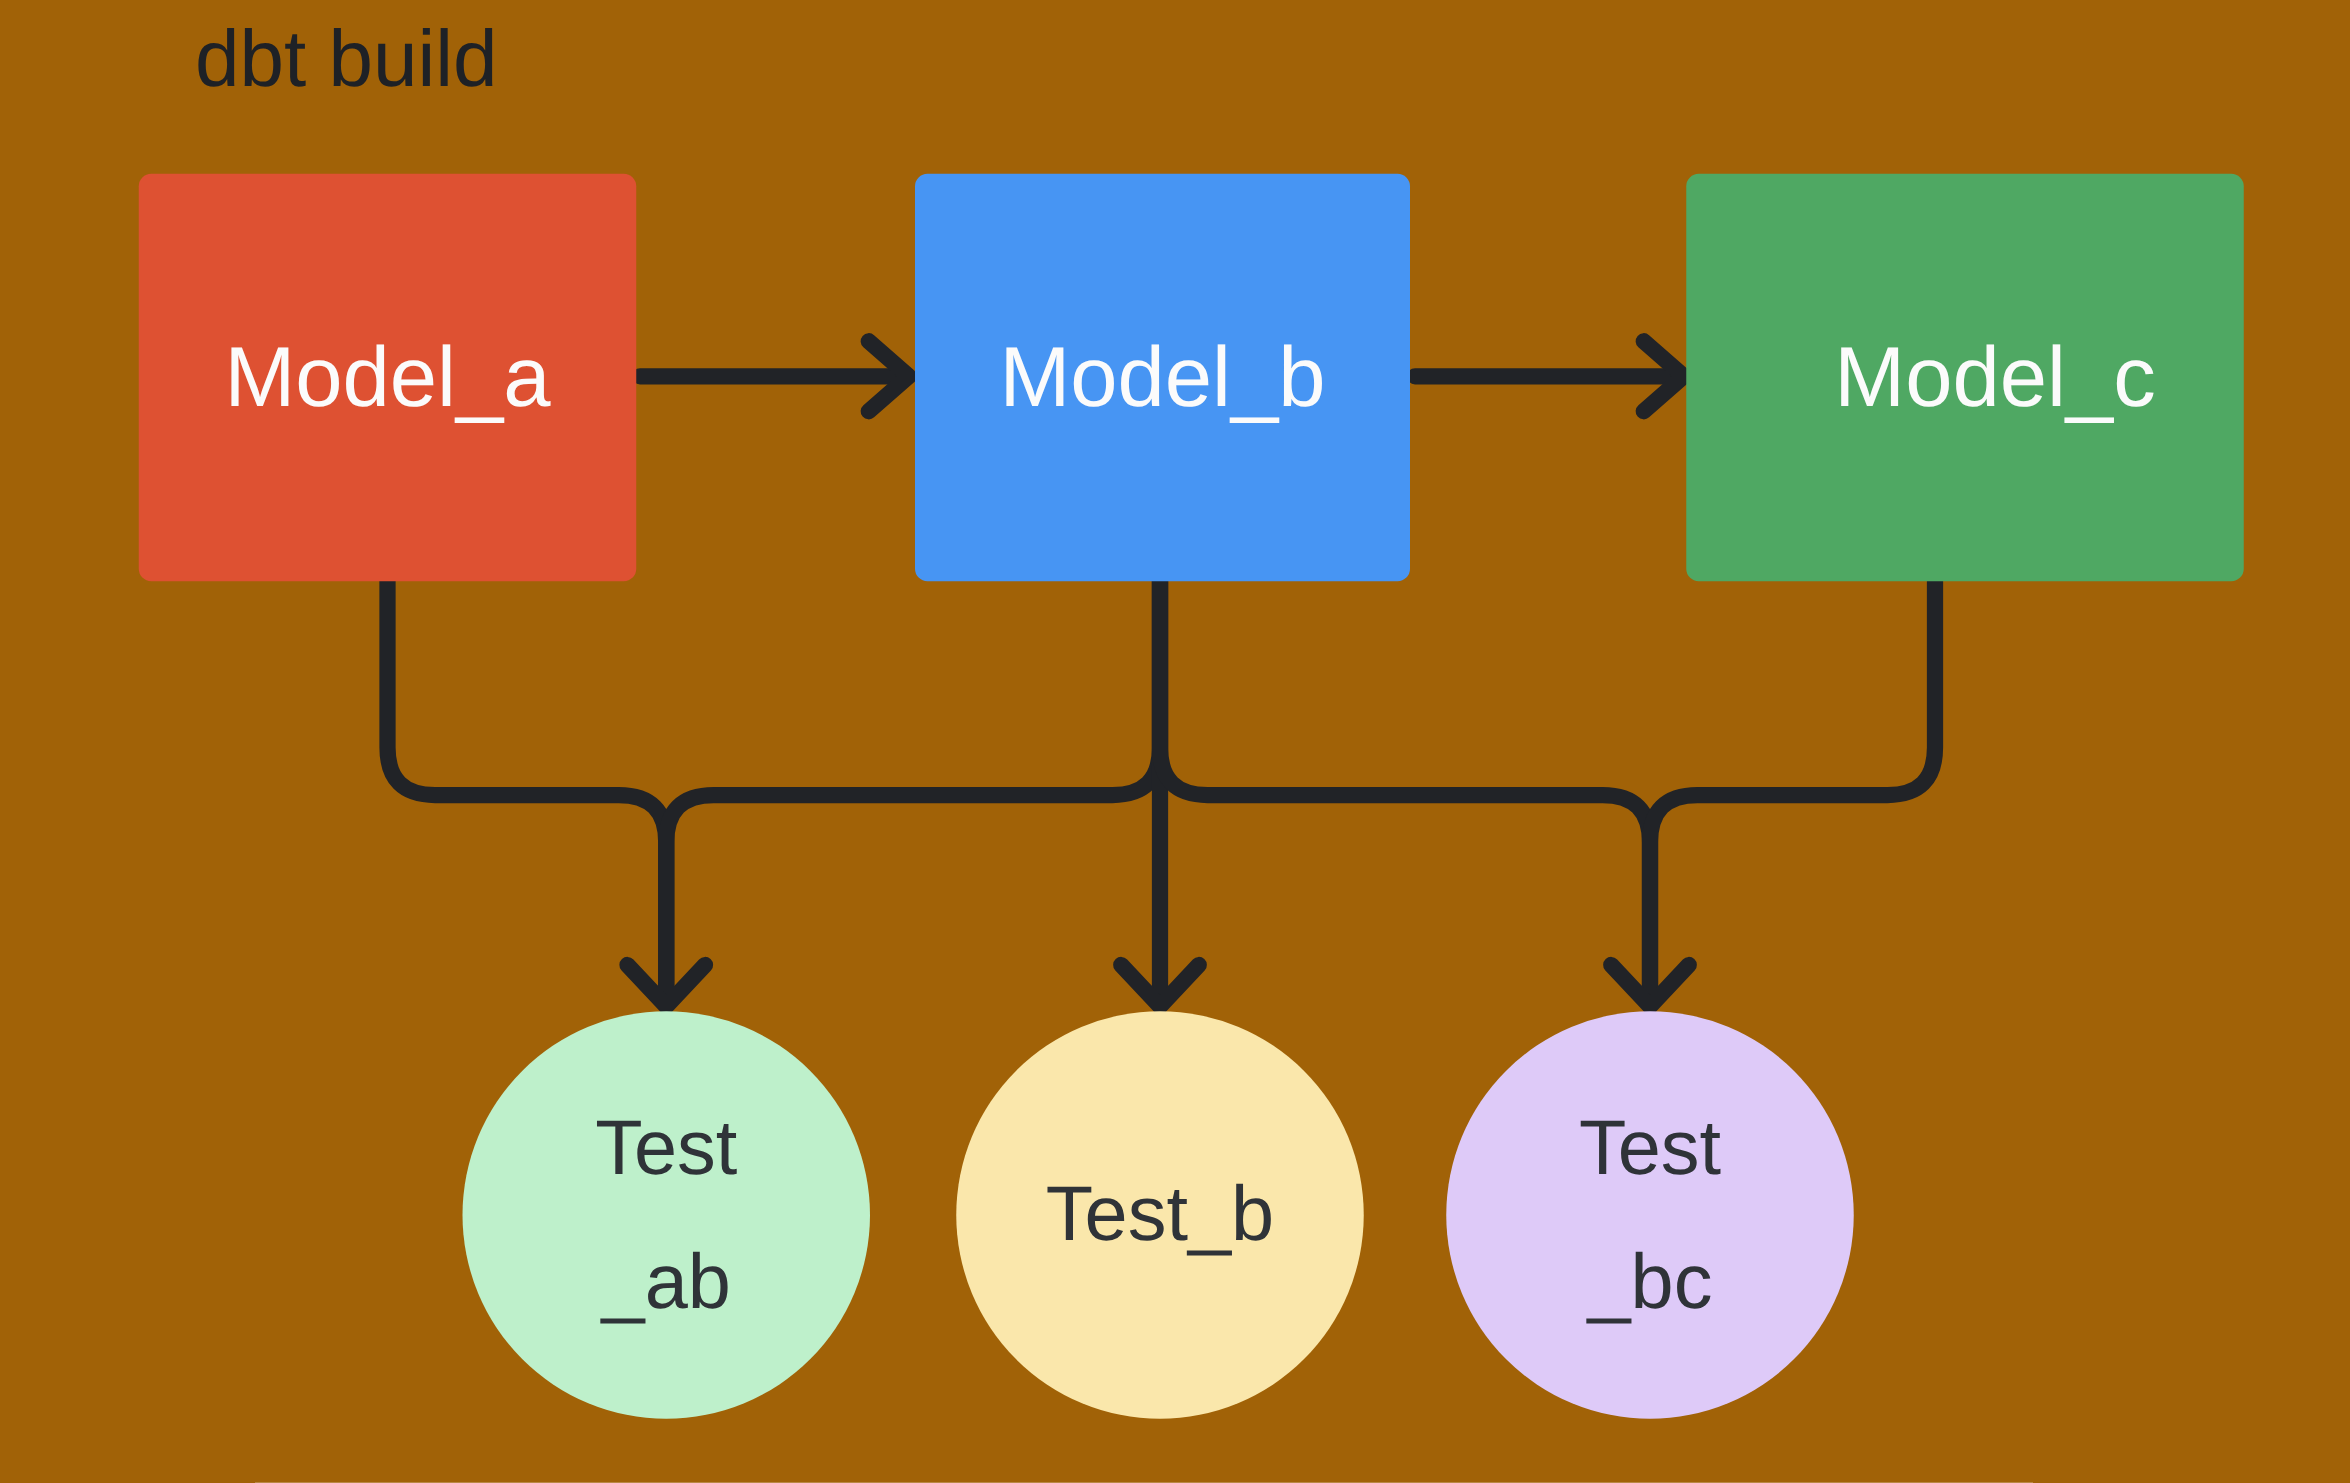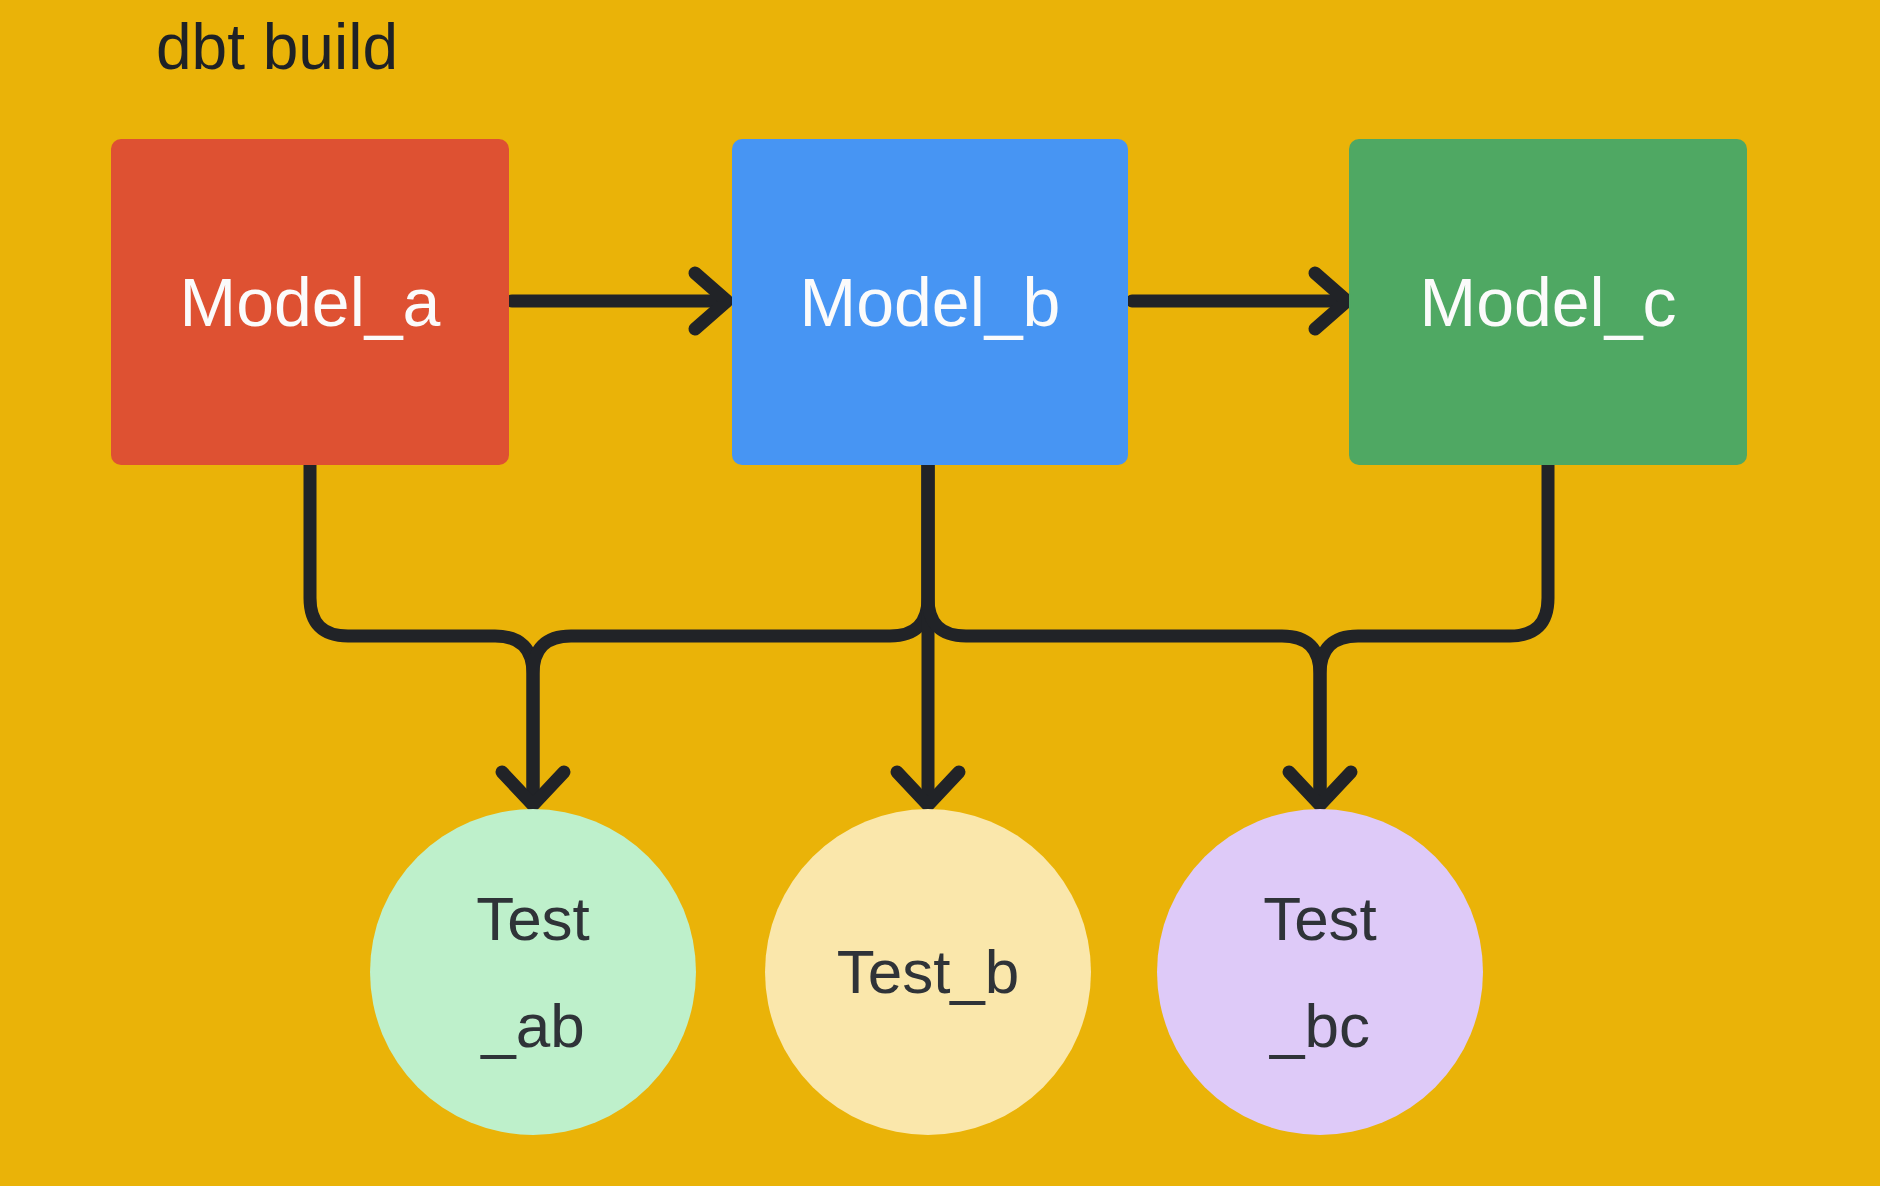--- a/index.html
+++ b/index.html
@@ -42,21 +42,21 @@
     align-items: center;
     justify-content: center;
     font-size: 68px;
     font-weight: 400;
     color: #fbfbfb;
     top: 139px;
     height: 326px;
   }
   .node-rect.a { left: 111px; width: 398px; }
   .node-rect.b { left: 732px; width: 396px; }
-  .node-rect.c { left: 1349px; width: 398px; }
+  .node-rect.c { left: 1349px; width: 398px; padding-left: 48px; }
   .node-circle {
     position: absolute;
     width: 326px;
     height: 326px;
     border-radius: 50%;
     display: flex;
     align-items: center;
     justify-content: center;
     text-align: center;
     top: 809px;
@@ -68,21 +68,21 @@
     font-size: 62px;
     font-weight: 400;
     color: #2f3338;
     line-height: 1.73;
     white-space: pre-line;
   }
 </style>
 </head>
 <body>
 
-<div class="canvas" style="background-color: #eab308;">
+<div class="canvas" style="background-color: #a16207;">
 
   <div class="diagram-title">dbt build</div>
 
   <svg class="connectors" viewBox="0 0 1880 1186" xmlns="http://www.w3.org/2000/svg">
     <g fill="none" stroke-width="13" stroke-linecap="round" stroke-linejoin="round" stroke="#212327">
 
       <path d="M 512 301 L 716 301"></path>
       <path d="M 695 273 L 727 301 L 695 329"></path>
 
       <path d="M 1132 301 L 1336 301"></path>

